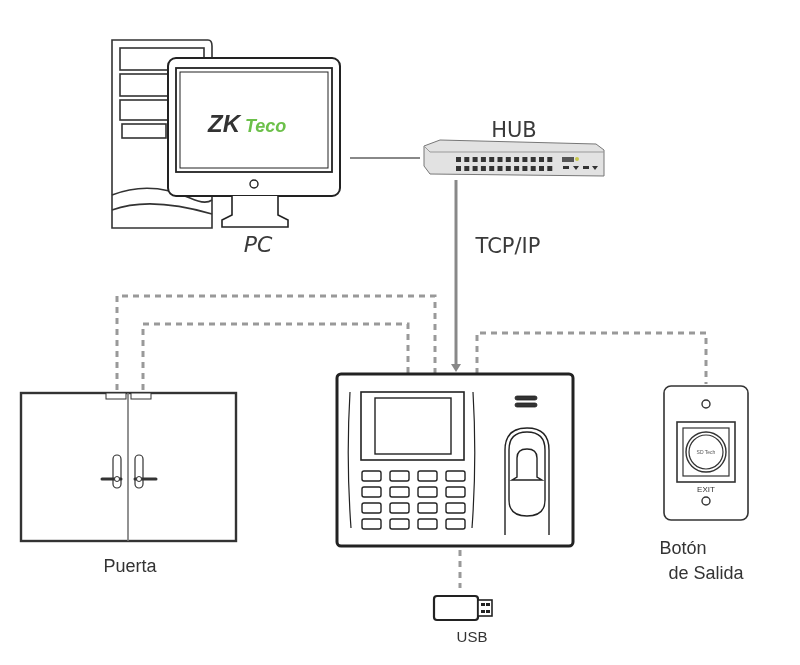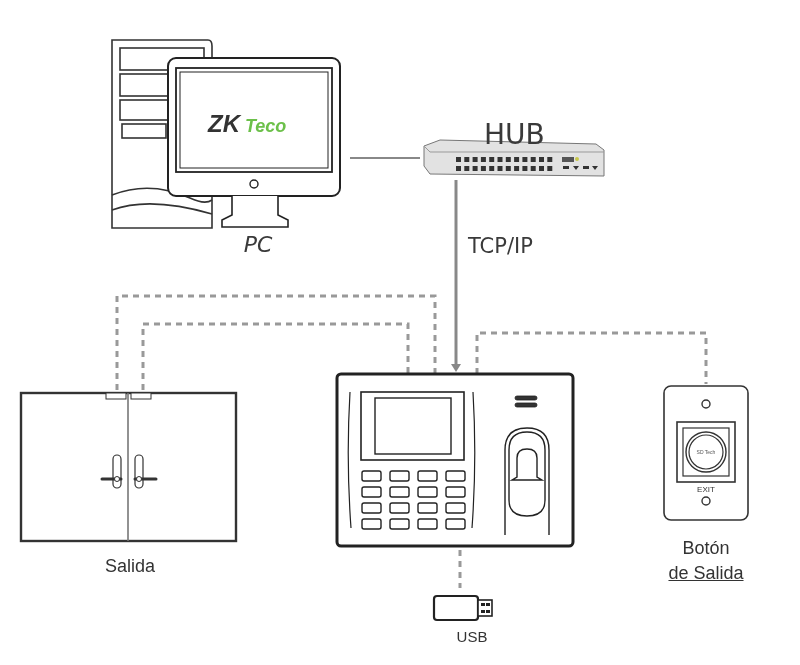--- a/index.html
+++ b/index.html
@@ -142,18 +142,18 @@
     <rect x="434" y="596" width="44" height="24" rx="3" stroke-width="2.2"></rect>
     <rect x="478" y="600" width="14" height="16" stroke-width="1.6"></rect>
     <rect x="481" y="603" width="4" height="3" fill="#222" stroke="none"></rect>
     <rect x="486" y="603" width="4" height="3" fill="#222" stroke="none"></rect>
     <rect x="481" y="610" width="4" height="3" fill="#222" stroke="none"></rect>
     <rect x="486" y="610" width="4" height="3" fill="#222" stroke="none"></rect>
   </g>
 </svg>
 
 <div class="label lbl-thin" style="left:230px;top:232px;width:56px;font-size:22px;font-style:italic;">PC</div>
-<div class="label lbl-thin" style="left:484px;top:118px;width:60px;font-size:28px;">HUB</div>
-<div class="label lbl-thin" style="left:468px;top:234px;width:80px;font-size:21px;text-align:left;">TCP/IP</div>
-<div class="label" style="left:88px;top:556px;width:84px;font-size:18px;">Salida</div>
-<div class="label" style="left:660px;top:538px;width:92px;font-size:18px;">Botón</div>
-<div class="label" style="left:654px;top:563px;width:104px;font-size:18px;text-decoration:underline;">de Salida</div>
+<div class="label lbl-thin" style="left:484px;top:118px;width:60px;font-size:21px;">HUB</div>
+<div class="label lbl-thin" style="left:468px;top:234px;width:80px;font-size:21px;text-align:center;">TCP/IP</div>
+<div class="label" style="left:88px;top:556px;width:84px;font-size:18px;">Puerta</div>
+<div class="label" style="left:637px;top:538px;width:92px;font-size:18px;">Botón</div>
+<div class="label" style="left:654px;top:563px;width:104px;font-size:18px;">de Salida</div>
 <div class="label" style="left:448px;top:628px;width:48px;font-size:15px;">USB</div>
 
 </body></html>

